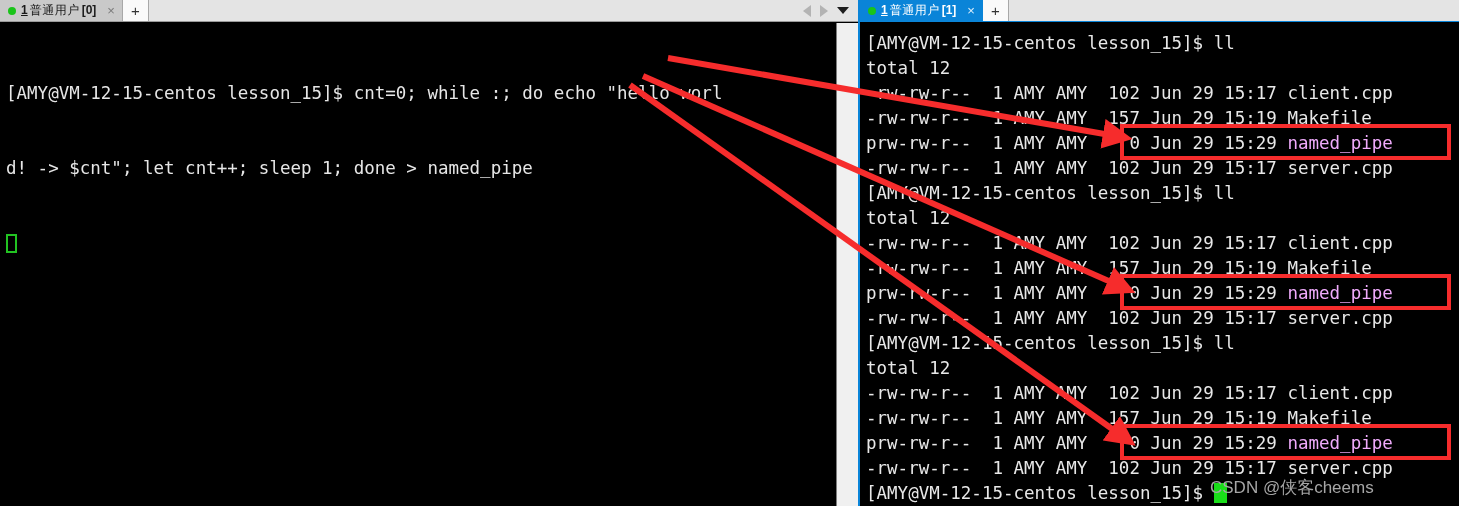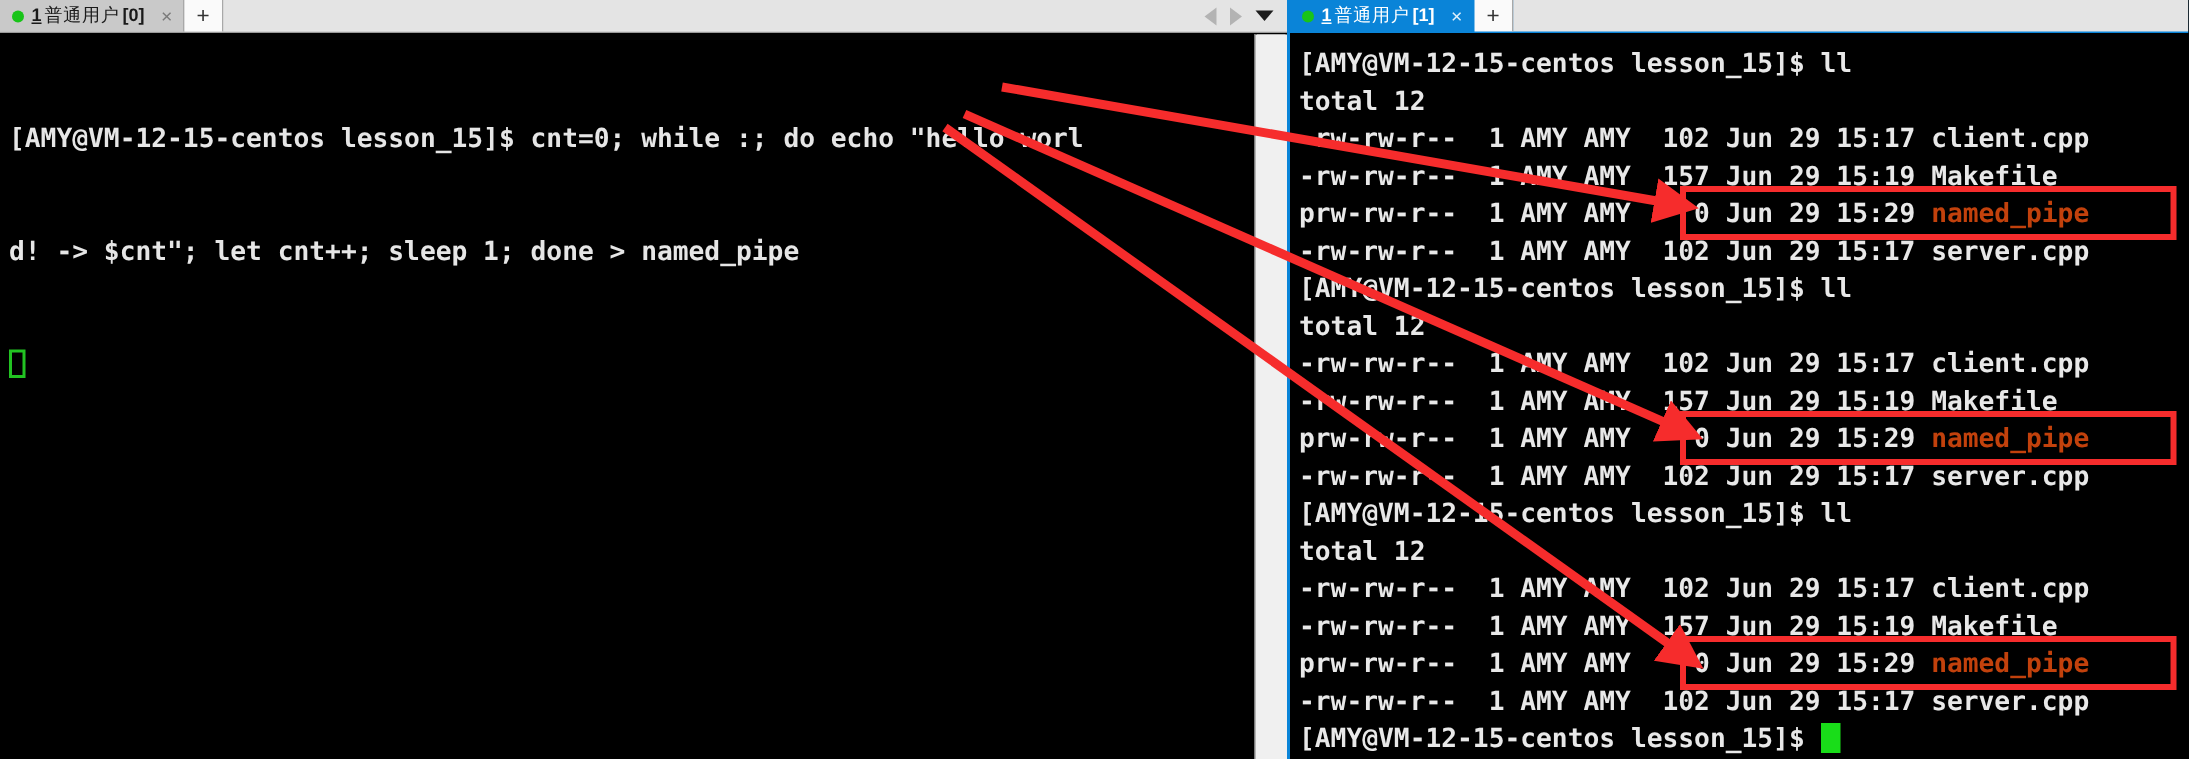--- a/index.html
+++ b/index.html
@@ -87,28 +87,27 @@
   
   .term {
     position: absolute;
     left: 0; right: 0;
     background: #000;
     color: #e6e6e6;
     font-size: 17.5px;
     line-height: 25px;
     white-space: pre;
     letter-spacing: 0px;
-    font-weight: bold;
   }
   .panel-left .term  { top: 23px; bottom: 0; padding: 8px 0 0 6px; }
   .panel-right .term { top: 23px; bottom: 0; padding: 8px 0 0 6px; }
 
   .row { height: 25px; }
   .c-default { color: #e8e8e8; }
-  .c-pipe    { color: #c2410c; }
+  .c-pipe    { color: #f0abfc; }
 
   
   .scrollbar {
     position: absolute;
     top: 23px; right: 0; bottom: 0;
     width: 22px;
     background: #f0f0f0;
     border-left: 1px solid #7d7d7d;
   }
   .scrollthumb {
@@ -196,20 +195,21 @@
         </span>
         <span class="tab-close">×</span>
       </div>
       <div class="tab-new">+</div>
       <div class="tabbar-filler"></div>
     </div>
 
     <div class="term" id="right-term"><div class="row"><span class="c-default">[AMY@VM-12-15-centos lesson_15]$ ll</span></div><div class="row"><span class="c-default">total 12</span></div><div class="row"><span class="c-default">-rw-rw-r--  1 AMY AMY  102 Jun 29 15:17 </span><span class="c-default">client.cpp</span></div><div class="row"><span class="c-default">-rw-rw-r--  1 AMY AMY  157 Jun 29 15:19 </span><span class="c-default">Makefile</span></div><div class="row"><span class="c-default">prw-rw-r--  1 AMY AMY    0 Jun 29 15:29 </span><span class="c-pipe">named_pipe</span></div><div class="row"><span class="c-default">-rw-rw-r--  1 AMY AMY  102 Jun 29 15:17 </span><span class="c-default">server.cpp</span></div><div class="row"><span class="c-default">[AMY@VM-12-15-centos lesson_15]$ ll</span></div><div class="row"><span class="c-default">total 12</span></div><div class="row"><span class="c-default">-rw-rw-r--  1 AMY AMY  102 Jun 29 15:17 </span><span class="c-default">client.cpp</span></div><div class="row"><span class="c-default">-rw-rw-r--  1 AMY AMY  157 Jun 29 15:19 </span><span class="c-default">Makefile</span></div><div class="row"><span class="c-default">prw-rw-r--  1 AMY AMY    0 Jun 29 15:29 </span><span class="c-pipe">named_pipe</span></div><div class="row"><span class="c-default">-rw-rw-r--  1 AMY AMY  102 Jun 29 15:17 </span><span class="c-default">server.cpp</span></div><div class="row"><span class="c-default">[AMY@VM-12-15-centos lesson_15]$ ll</span></div><div class="row"><span class="c-default">total 12</span></div><div class="row"><span class="c-default">-rw-rw-r--  1 AMY AMY  102 Jun 29 15:17 </span><span class="c-default">client.cpp</span></div><div class="row"><span class="c-default">-rw-rw-r--  1 AMY AMY  157 Jun 29 15:19 </span><span class="c-default">Makefile</span></div><div class="row"><span class="c-default">prw-rw-r--  1 AMY AMY    0 Jun 29 15:29 </span><span class="c-pipe">named_pipe</span></div><div class="row"><span class="c-default">-rw-rw-r--  1 AMY AMY  102 Jun 29 15:17 </span><span class="c-default">server.cpp</span></div><div class="row"><span class="c-default">[AMY@VM-12-15-centos lesson_15]$ </span><span class="cursor-block"></span></div></div>
   </div>
 
+  <div class="watermark">CSDN @侠客cheems</div>
 
   <svg id="overlay" width="1459" height="506" viewBox="0 0 1459 506">
       <defs>
         <marker id="ah" markerWidth="5" markerHeight="5" refX="2.2" refY="2.5" orient="auto">
           <path d="M0,0 L5,2.5 L0,5 z" fill="#f62c2c"></path>
         </marker>
       </defs>
       <line x1="668" y1="58" x2="1116" y2="136" stroke="#f62c2c" stroke-width="6" marker-end="url(#ah)"></line>
       <line x1="643" y1="76" x2="1120" y2="286" stroke="#f62c2c" stroke-width="6" marker-end="url(#ah)"></line>
       <line x1="630" y1="85" x2="1122" y2="436" stroke="#f62c2c" stroke-width="6" marker-end="url(#ah)"></line>

